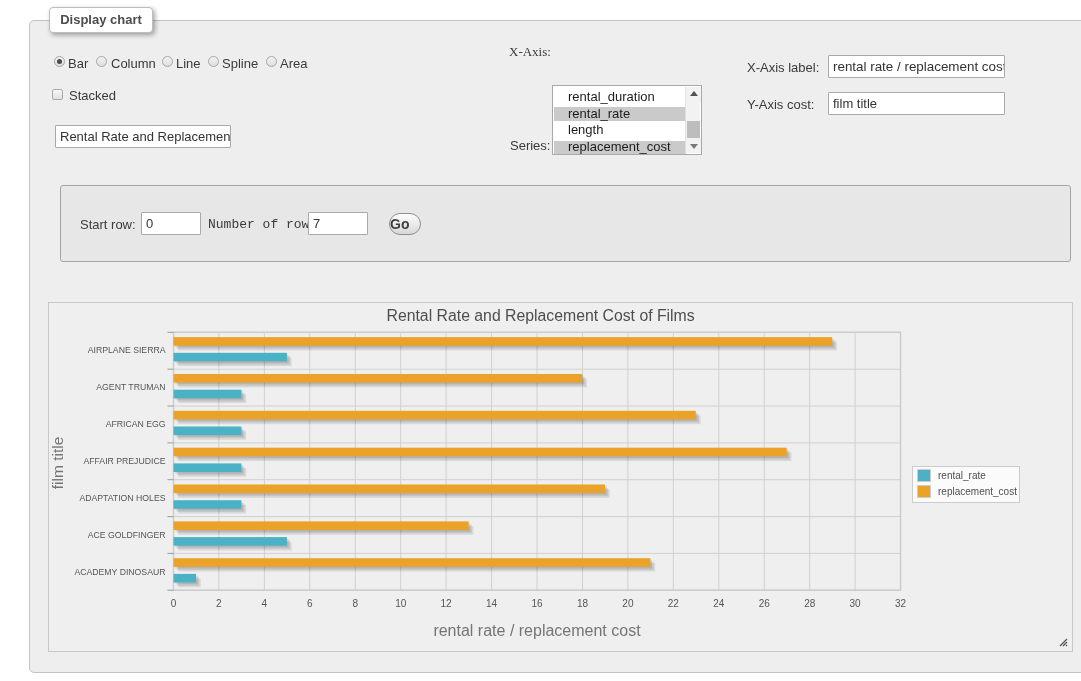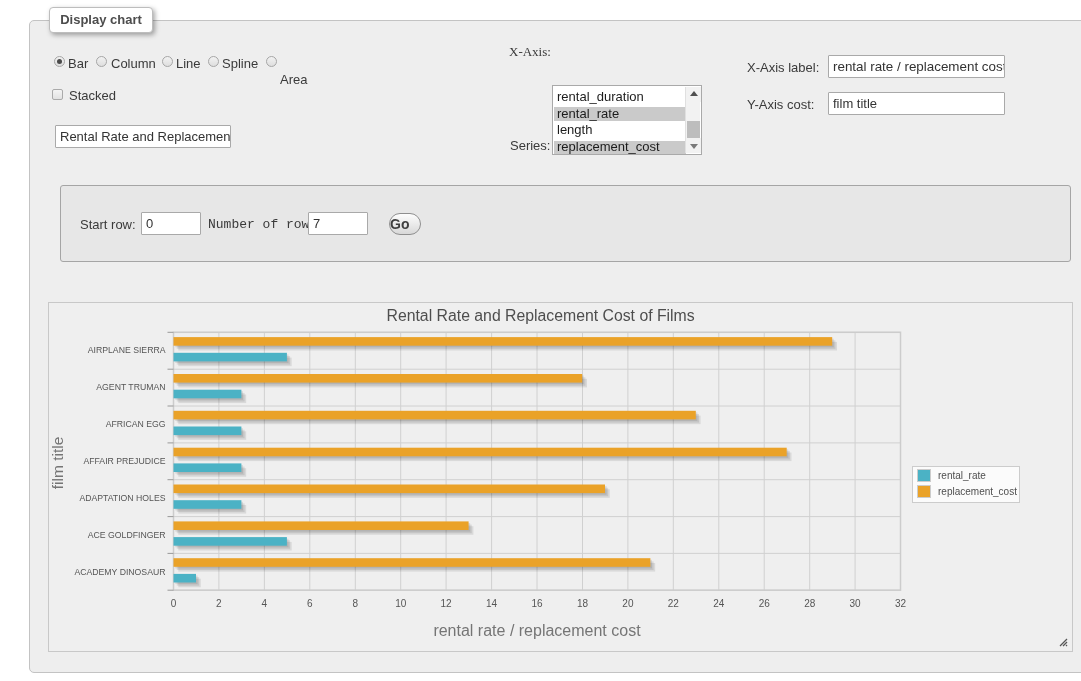--- a/index.html
+++ b/index.html
@@ -43,21 +43,21 @@
 #xselect .arr {
   position:absolute; right:6px; top:9px; width:0; height:0;
   border-left:2.5px solid transparent; border-right:2.5px solid transparent;
   border-top:4.5px solid #000;
 }
 #serlist {
   left:528px; top:85px; width:150px; height:70px;
   background:#ffffff; border:1px solid #a9a9a9;
   overflow:hidden;
 }
-#serlist .it { position:absolute; left:1px; width:132px; height:17px; font-size:13px; color:#1c1c1c; line-height:16px; padding-left:3px; white-space:nowrap;}
+#serlist .it { position:absolute; left:1px; width:132px; height:17px; font-size:13px; color:#1c1c1c; line-height:16px; padding-left:14px; white-space:nowrap;}
 #serlist .it.sel { background:#cacaca; height:15px; }
 #sbar { position:absolute; right:1px; top:1px; width:15px; height:66px; background:#f2f2f2; border-left:1px solid #e0e0e0;}
 .sarrow { position:absolute; left:0; width:15px; height:15px; background:#f2f2f2; }
 .sarrow .tri { position:absolute; left:4px; width:0; height:0; border-left:4px solid transparent; border-right:4px solid transparent; }
 #sthumb { position:absolute; left:1px; top:34px; width:13px; height:19px; background:#bdbdbd; }
 #midbox {
   left:36px; top:185px; width:1011px; height:77px;
   background:#e7e7e7; border:1px solid #a5a5a5; border-radius:3px;
 }
 #gobtn {
@@ -79,21 +79,21 @@
 
   <div class="abs radio sel" style="left:30px; top:56px;"></div>
   <div class="abs flabel" style="left:44px; top:56px;">Bar</div>
   <div class="abs radio" style="left:72px; top:56px;"></div>
   <div class="abs flabel" style="left:87px; top:56px;text-align:center;">Column</div>
   <div class="abs radio" style="left:138px; top:56px;"></div>
   <div class="abs flabel" style="left:152px; top:56px;text-align:center;">Line</div>
   <div class="abs radio" style="left:184px; top:56px;"></div>
   <div class="abs flabel" style="left:198px; top:56px;">Spline</div>
   <div class="abs radio" style="left:242px; top:56px;"></div>
-  <div class="abs flabel" style="left:256px; top:72px;">Area</div>
+  <div class="abs flabel" style="left:256px; top:56px;">Area</div>
 
   <div class="abs cb" style="left:28px; top:89px;"></div>
   <div class="abs flabel" style="left:45px; top:88px;">Stacked</div>
 
   <div class="abs tinput" style="left:31px; top:125px; width:176px; height:23px; line-height:21px;">Rental Rate and Replacement Cost of Films</div>
 
   <div class="abs flabel" style="left:485px; top:44px;font-family:Liberation Serif, serif;">X-Axis:</div>
 
   <div class="abs flabel" style="left:486px; top:138px;">Series:</div>
   <div class="abs" id="serlist">

